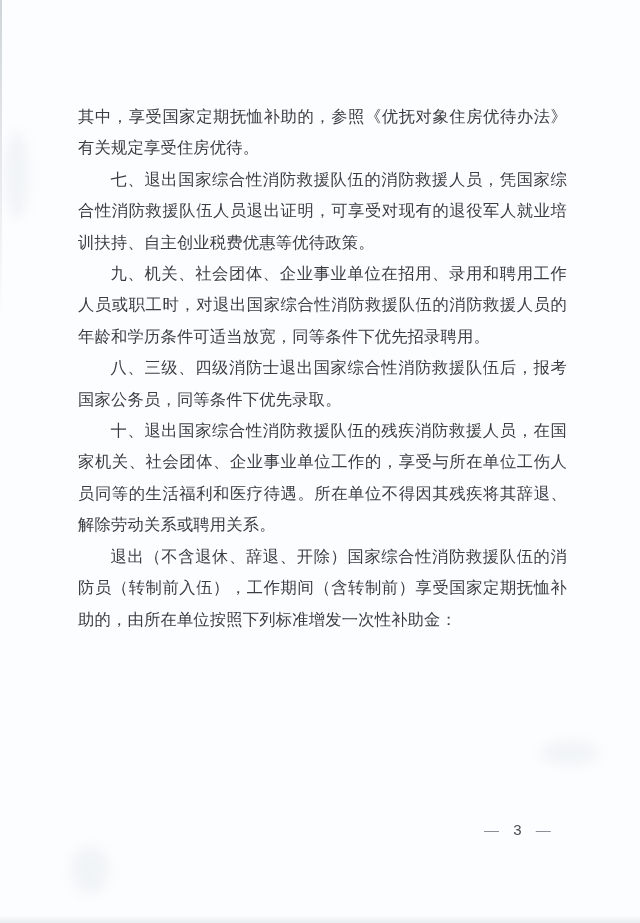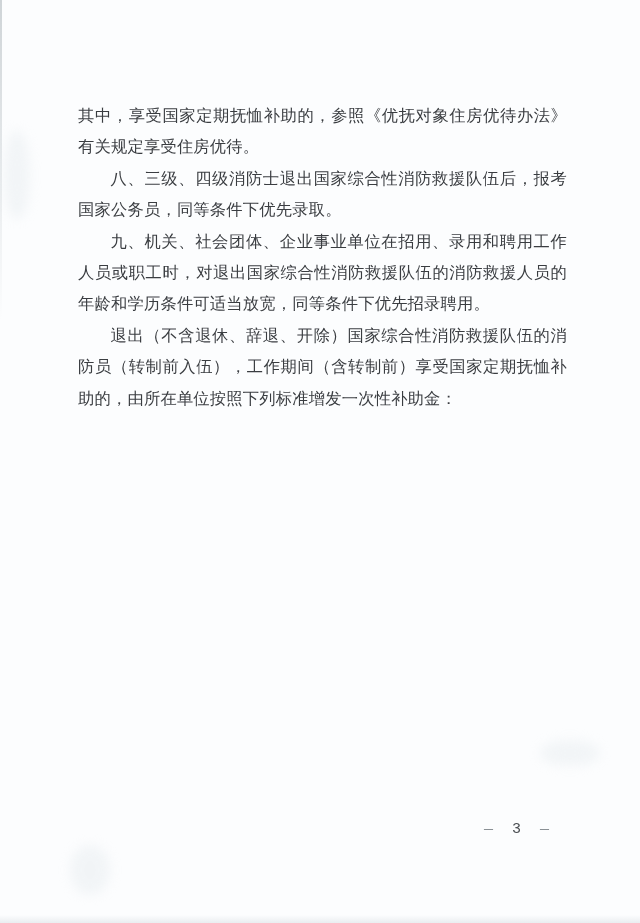--- a/index.html
+++ b/index.html
@@ -12,21 +12,21 @@
     margin: 0;
     padding: 0;
     background: #ffffff;
   }
   .page {
     position: relative;
     width: 640px;
     height: 923px;
     background: var(--paper);
     overflow: hidden;
-    font-family: Liberation Mono, monospace;
+    font-family: Liberation Sans, sans-serif;
   }
   
   .scan-edge-left {
     position: absolute;
     left: 0; top: 0;
     width: 2px; height: 320px;
     background: linear-gradient(#aab3b8, rgba(170,179,184,0));
     opacity: .55;
   }
   .scan-smudge {
@@ -83,22 +83,24 @@
 
 <div class="page">
   <div class="scan-edge-left"></div>
   <div class="scan-smudge smudge-a"></div>
   <div class="scan-smudge smudge-b"></div>
   <div class="scan-smudge smudge-c"></div>
   <div class="scan-bottom-band"></div>
 
   <div class="content">
       <p class="para">其中，享受国家定期抚恤补助的，参照《优抚对象住房优待办法》有关规定享受住房优待。</p>
+      <p class="para indent">七、退出国家综合性消防救援队伍的消防救援人员，凭国家综合性消防救援队伍人员退出证明，可享受对现有的退役军人就业培训扶持、自主创业税费优惠等优待政策。</p>
+      <p class="para indent">九、机关、社会团体、企业事业单位在招用、录用和聘用工作人员或职工时，对退出国家综合性消防救援队伍的消防救援人员的年龄和学历条件可适当放宽，同等条件下优先招录聘用。</p>
       <p class="para indent">八、三级、四级消防士退出国家综合性消防救援队伍后，报考国家公务员，同等条件下优先录取。</p>
-      <p class="para indent">九、机关、社会团体、企业事业单位在招用、录用和聘用工作人员或职工时，对退出国家综合性消防救援队伍的消防救援人员的年龄和学历条件可适当放宽，同等条件下优先招录聘用。</p>
+      <p class="para indent">十、退出国家综合性消防救援队伍的残疾消防救援人员，在国家机关、社会团体、企业事业单位工作的，享受与所在单位工伤人员同等的生活福利和医疗待遇。所在单位不得因其残疾将其辞退、解除劳动关系或聘用关系。</p>
       <p class="para indent">退出（不含退休、辞退、开除）国家综合性消防救援队伍的消防员（转制前入伍），工作期间（含转制前）享受国家定期抚恤补助的，由所在单位按照下列标准增发一次性补助金：</p>
     </div>
 
   <div class="footer">
     <span class="dash">—</span>
     <span class="pagenum">3</span>
     <span class="dash">—</span>
   </div>
 </div>
 

